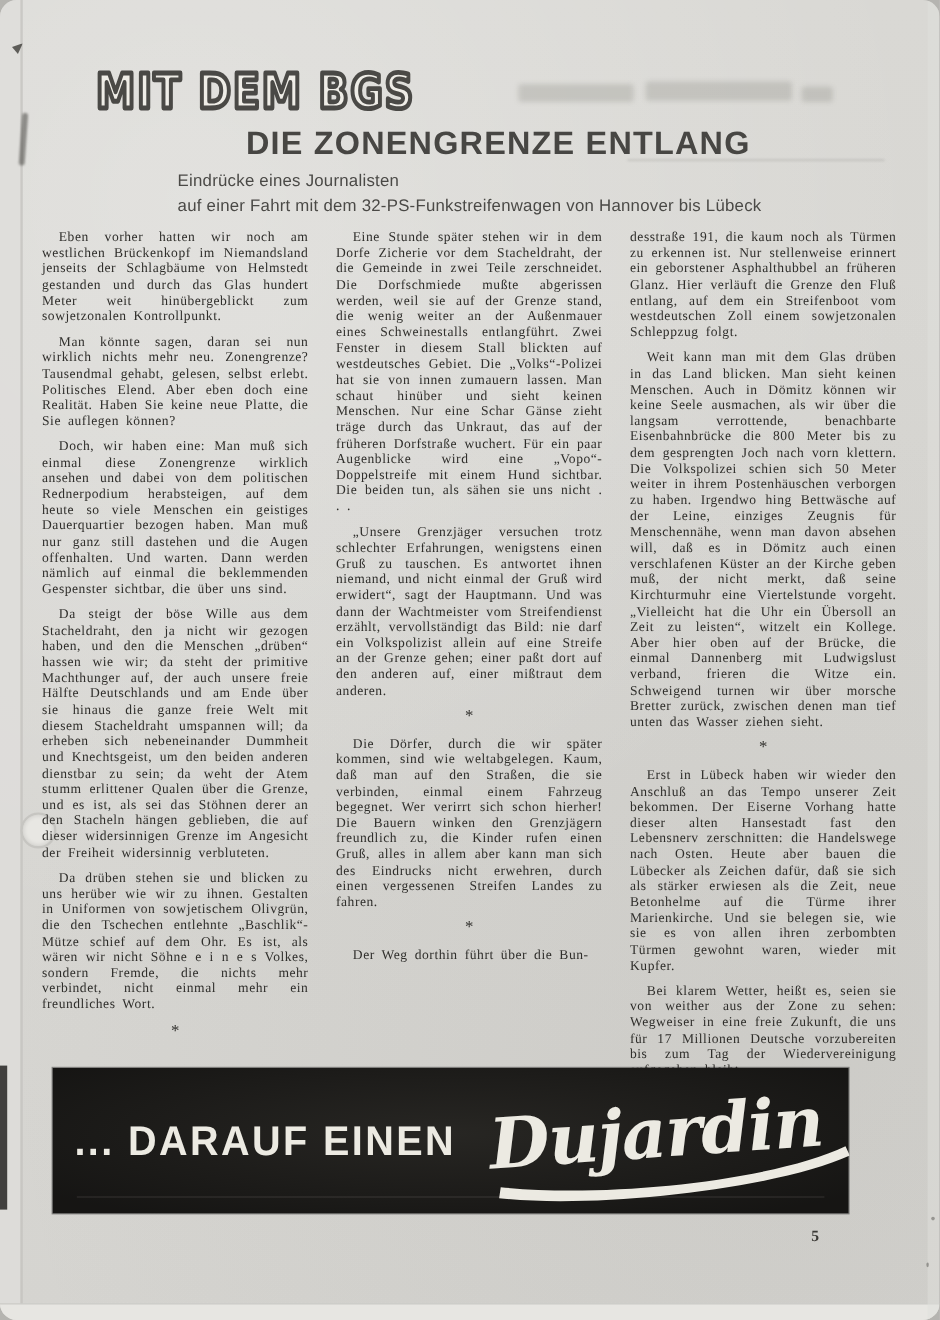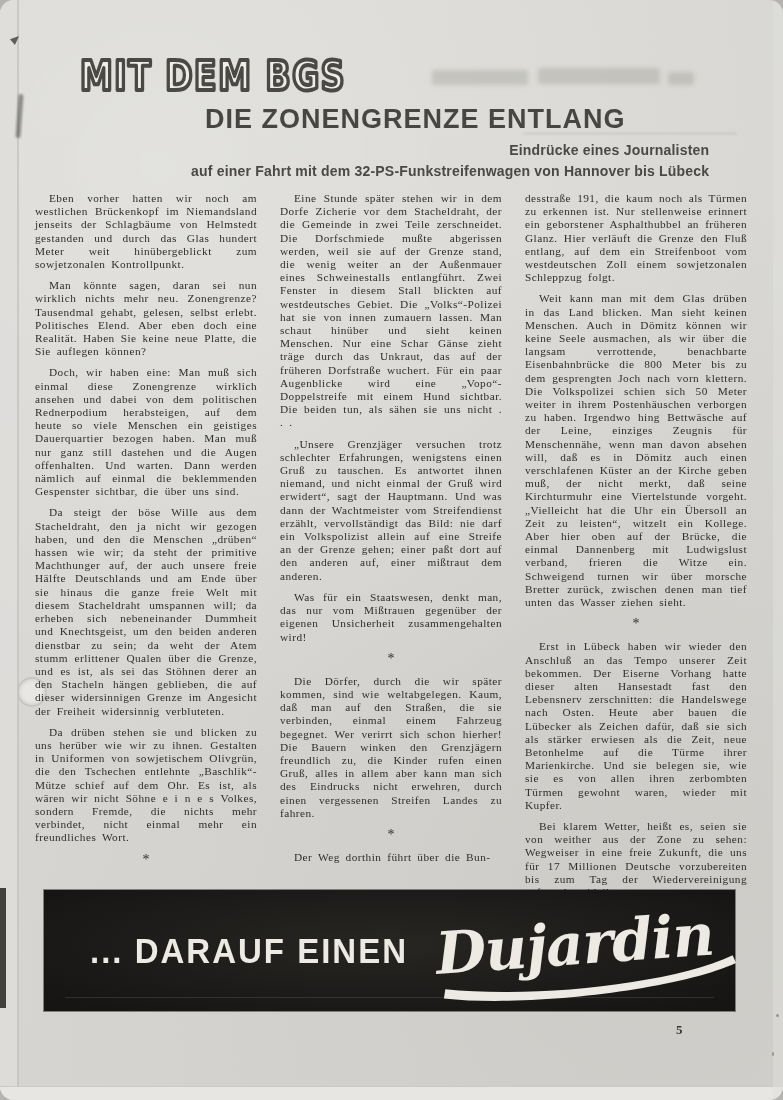--- a/index.html
+++ b/index.html
@@ -41,23 +41,23 @@
   .kicker-svg text{
     font-family:"DejaVu Sans", sans-serif;font-weight:bold;font-size:40px;
     fill:#efede7;stroke:#4a4946;stroke-width:4;stroke-linejoin:round;letter-spacing:2px;
   }
   .title{
     margin:4px 0 0 127px;
     font-family:"Liberation Sans", sans-serif;font-weight:bold;
     font-size:27px;letter-spacing:1px;color:#474643;white-space:nowrap;
   }
   .subtitle{
-    margin-left:113px;
-    font-family:"Liberation Sans", sans-serif;font-weight:700;
-    font-size:14px;color:#4a4946;letter-spacing:.2px;text-align:right;
+    margin-left:70px;
+    font-family:"Liberation Sans", sans-serif;font-weight:400;
+    font-size:14px;color:#4a4946;letter-spacing:.2px;
   }
   .subtitle.s1{margin-top:7px;}
   .subtitle.s2{margin-top:5px;}
   
   .columns{
     position:absolute;left:35px;top:192px;width:712px;
     display:flex;gap:23px;
   }
   .col{width:228px;}
   .col p{
@@ -76,21 +76,20 @@
     text-align:right;padding-right:62px;margin-top:3px;
     font-size:11.5px;letter-spacing:5px;color:#2f2e2b;
   }
   
   .ad{
     position:absolute;left:44px;top:890px;width:663px;height:121px;
     background:#1d1c1a;
     background-image:radial-gradient(ellipse at 50% 45%, rgba(70,68,62,.25), rgba(0,0,0,.25) 90%);
     display:flex;align-items:center;
     box-shadow:0 0 0 1px rgba(0,0,0,.4);
-    padding-left:28px;
   }
   .ad-scratch{position:absolute;left:3%;bottom:13px;width:94%;height:1px;background:rgba(235,232,222,.12);}
   .ad-slogan{
     font-family:"Liberation Sans", sans-serif;font-weight:bold;
     font-size:33px;letter-spacing:2px;color:#eceae2;
     padding-left:18px;white-space:nowrap;transform:scaleY(1.05);
   }
   .ad-brand{margin-left:10px;flex:none;}
   .ad-brand text{
     font-family:"DejaVu Serif", serif;font-style:italic;font-weight:bold;
@@ -142,21 +141,20 @@
       <p>Man könnte sagen, daran sei nun wirklich nichts mehr neu. Zonengrenze? Tausendmal gehabt, gelesen, selbst erlebt. Politisches Elend. Aber eben doch eine Realität. Haben Sie keine neue Platte, die Sie auflegen können?</p>
       <p>Doch, wir haben eine: Man muß sich einmal diese Zonengrenze wirklich ansehen und dabei von dem politischen Rednerpodium herabsteigen, auf dem heute so viele Menschen ein geistiges Dauerquartier bezogen haben. Man muß nur ganz still dastehen und die Augen offenhalten. Und warten. Dann werden nämlich auf einmal die beklemmenden Gespenster sichtbar, die über uns sind.</p>
       <p>Da steigt der böse Wille aus dem Stacheldraht, den ja nicht wir gezogen haben, und den die Menschen „drüben“ hassen wie wir; da steht der primitive Machthunger auf, der auch unsere freie Hälfte Deutschlands und am Ende über sie hinaus die ganze freie Welt mit diesem Stacheldraht umspannen will; da erheben sich nebeneinander Dummheit und Knechtsgeist, um den beiden anderen dienstbar zu sein; da weht der Atem stumm erlittener Qualen über die Grenze, und es ist, als sei das Stöhnen derer an den Stacheln hängen geblieben, die auf dieser widersinnigen Grenze im Angesicht der Freiheit widersinnig verbluteten.</p>
       <p>Da drüben stehen sie und blicken zu uns herüber wie wir zu ihnen. Gestalten in Uniformen von sowjetischem Olivgrün, die den Tschechen entlehnte „Baschlik“-Mütze schief auf dem Ohr. Es ist, als wären wir nicht Söhne e i n e s Volkes, sondern Fremde, die nichts mehr verbindet, nicht einmal mehr ein freundliches Wort.</p>
       <span class="sep">*</span>
     </div>
 
     <div class="col">
       <p>Eine Stunde später stehen wir in dem Dorfe Zicherie vor dem Stacheldraht, der die Gemeinde in zwei Teile zerschneidet. Die Dorfschmiede mußte abgerissen werden, weil sie auf der Grenze stand, die wenig weiter an der Außenmauer eines Schweinestalls entlangführt. Zwei Fenster in diesem Stall blickten auf westdeutsches Gebiet. Die „Volks“-Polizei hat sie von innen zumauern lassen. Man schaut hinüber und sieht keinen Menschen. Nur eine Schar Gänse zieht träge durch das Unkraut, das auf der früheren Dorfstraße wuchert. Für ein paar Augenblicke wird eine „Vopo“-Doppelstreife mit einem Hund sichtbar. Die beiden tun, als sähen sie uns nicht . . .</p>
       <p>„Unsere Grenzjäger versuchen trotz schlechter Erfahrungen, wenigstens einen Gruß zu tauschen. Es antwortet ihnen niemand, und nicht einmal der Gruß wird erwidert“, sagt der Hauptmann. Und was dann der Wachtmeister vom Streifendienst erzählt, vervollständigt das Bild: nie darf ein Volkspolizist allein auf eine Streife an der Grenze gehen; einer paßt dort auf den anderen auf, einer mißtraut dem anderen.</p>
-      <p>Was für ein Staatswesen, denkt man, das nur vom Mißtrauen gegenüber der eigenen Unsicherheit zusammengehalten wird!</p>
       <span class="sep">*</span>
       <p>Die Dörfer, durch die wir später kommen, sind wie weltabgelegen. Kaum, daß man auf den Straßen, die sie verbinden, einmal einem Fahrzeug begegnet. Wer verirrt sich schon hierher! Die Bauern winken den Grenzjägern freundlich zu, die Kinder rufen einen Gruß, alles in allem aber kann man sich des Eindrucks nicht erwehren, durch einen vergessenen Streifen Landes zu fahren.</p>
       <span class="sep">*</span>
       <p>Der Weg dorthin führt über die Bun-</p>
     </div>
 
     <div class="col">
       <p class="no-indent">desstraße 191, die kaum noch als Türmen zu erkennen ist. Nur stellenweise erinnert ein geborstener Asphalthubbel an früheren Glanz. Hier verläuft die Grenze den Fluß entlang, auf dem ein Streifenboot vom westdeutschen Zoll einem sowjetzonalen Schleppzug folgt.</p>
       <p>Weit kann man mit dem Glas drüben in das Land blicken. Man sieht keinen Menschen. Auch in Dömitz können wir keine Seele ausmachen, als wir über die langsam verrottende, benachbarte Eisenbahnbrücke die 800 Meter bis zu dem gesprengten Joch nach vorn klettern. Die Volkspolizei schien sich 50 Meter weiter in ihrem Postenhäuschen verborgen zu haben. Irgendwo hing Bettwäsche auf der Leine, einziges Zeugnis für Menschennähe, wenn man davon absehen will, daß es in Dömitz auch einen verschlafenen Küster an der Kirche geben muß, der nicht merkt, daß seine Kirchturmuhr eine Viertelstunde vorgeht. „Vielleicht hat die Uhr ein Übersoll an Zeit zu leisten“, witzelt ein Kollege. Aber hier oben auf der Brücke, die einmal Dannenberg mit Ludwigslust verband, frieren die Witze ein. Schweigend turnen wir über morsche Bretter zurück, zwischen denen man tief unten das Wasser ziehen sieht.</p>
       <span class="sep">*</span>

